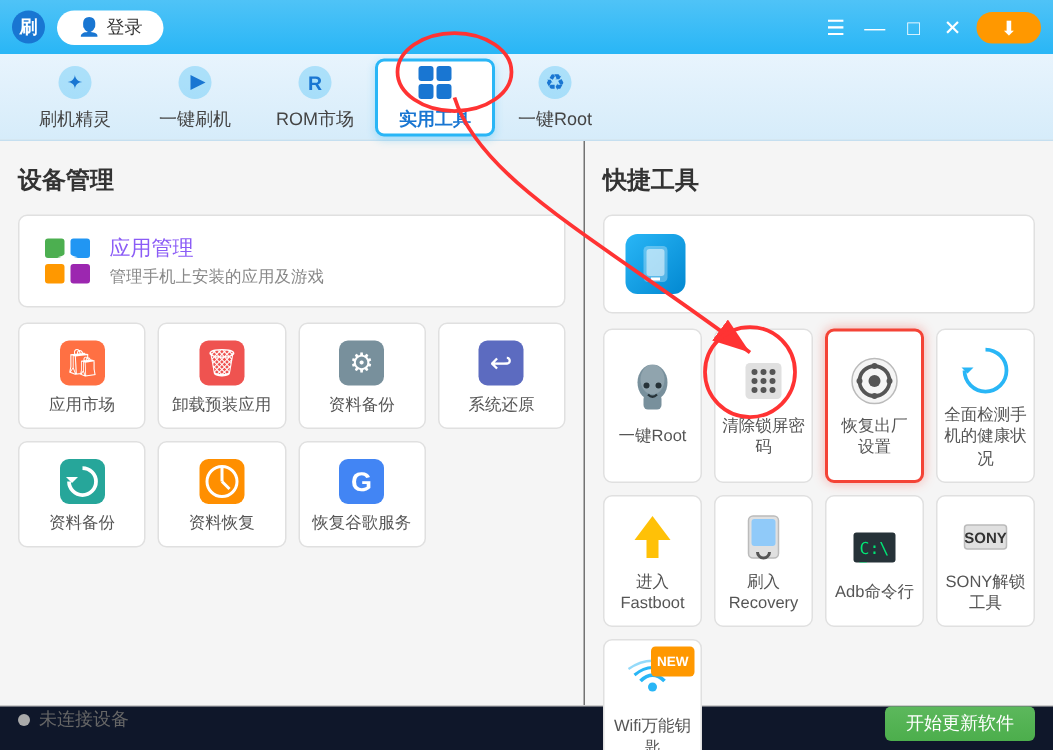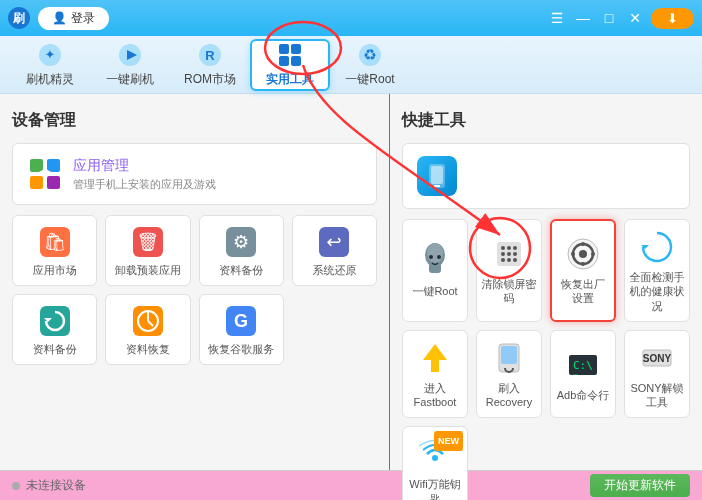--- a/index.html
+++ b/index.html
@@ -243,24 +243,24 @@
       width: 40px; height: 40px;
       background: linear-gradient(135deg, #29b6f6, #0288d1);
       border-radius: 8px;
       display: flex; align-items: center; justify-content: center;
       color: white; font-size: 22px;
     }
 
     
     .status-bar {
       height: 30px;
-      background: #f9a8d4;
+      background: #0f172a;
       border-top: 1px solid #ccc;
       display: flex;
-      align-items: center;
+      align-items: flex-start;
       justify-content: space-between;
       padding: 0 12px;
       font-size: 12px;
       color: #666;
     }
     .status-left { display: flex; align-items: center; gap: 6px; }
     .status-dot {
       width: 8px; height: 8px;
       border-radius: 50%;
       background: #aaa;

